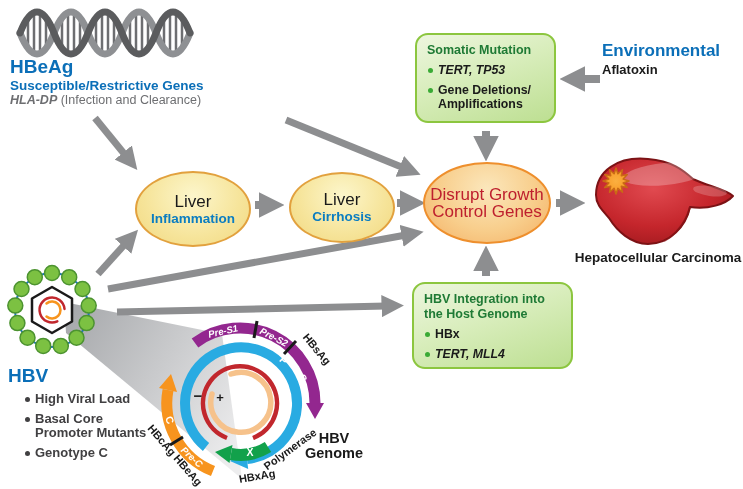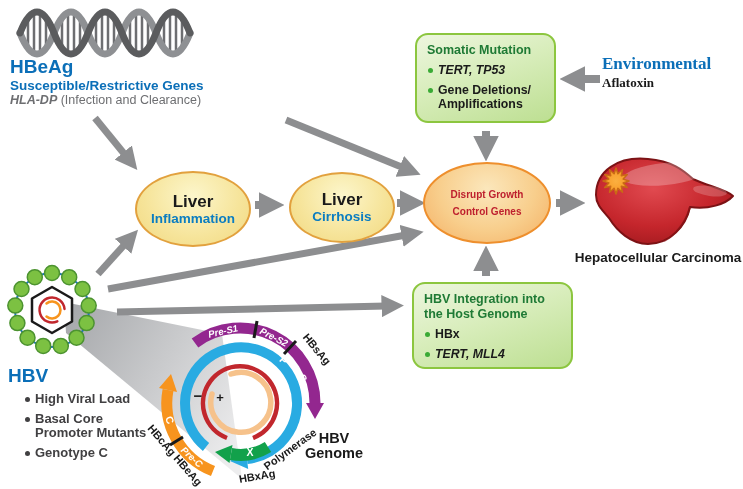--- a/index.html
+++ b/index.html
@@ -25,23 +25,23 @@
   .brow .btxt{font-weight:bold;font-size:12.3px;line-height:14.5px;white-space:pre-line;color:#1a1a1a;}
   .it{font-style:italic;}
   
   .env-title{font-size:17px;line-height:18px;}
   .env-item{font-size:13px;font-weight:bold;margin-top:2px;color:#1a1a1a;}
   
   .ell{box-sizing:border-box;border-radius:50%;display:flex;flex-direction:column;
        align-items:center;justify-content:center;text-align:center;}
   .ell-y{border:2px solid #E2A13E;background:radial-gradient(ellipse at 50% 32%,#FCF6CB 0%,#F6E49A 60%,#F1D87F 100%);}
   .ell-o{border:2px solid #EE8F2D;background:radial-gradient(ellipse at 50% 32%,#FBE7BC 0%,#F8CE8C 55%,#F4AF63 100%);}
-  .ell .l1{font-size:17px;font-weight:bold;line-height:18px;color:#1a1a1a;}
+  .ell .l1{font-size:17px;font-weight:normal;line-height:18px;color:#1a1a1a;}
   .ell .l2{font-size:13.5px;font-weight:bold;line-height:15px;color:#0B7DC1;}
-  .disrupt-txt{font-size:10px;font-weight:bold;line-height:17px;color:#BE202E;white-space:pre-line;}
+  .disrupt-txt{font-size:17px;font-weight:normal;line-height:17px;color:#BE202E;white-space:pre-line;}
   .outcome{font-size:13.5px;font-weight:bold;text-align:center;color:#1a1a1a;}
   
   .hbv-title{font-size:19px;}
   .hbv-list .btxt{font-size:13px;line-height:14.5px;color:#414042;}
   
   .glabel{position:absolute;z-index:2;font-weight:bold;white-space:nowrap;
           transform:translate(-50%,-50%) rotate(var(--r,0deg));}
   .gw{color:#fff;font-size:9.5px;font-style:italic;}
   .gl{color:#fff;font-size:10.5px;font-style:normal;}
   .gk{color:#1a1a1a;font-size:11px;}
@@ -179,21 +179,21 @@
       <span class="dot gdot"></span>
       <span class="btxt it">TERT, TP53</span>
     </div>
     <div class="brow">
       <span class="dot gdot"></span>
       <span class="btxt">Gene Deletions/
 Amplifications</span>
     </div>
   </div>
 
-  <div class="abs" style="left:602px;top:55px;font-family:Liberation Serif, serif;">
+  <div class="abs" style="left:602px;top:42px;">
     <div class="h-blue env-title">Environmental</div>
     <div class="env-item">Aflatoxin</div>
   </div>
 
   <div class="abs ell ell-y" style="left:135px;top:171px;width:116px;height:76px;">
     <div class="l1">Liver</div>
     <div class="l2">Inflammation</div>
   </div>
   <div class="abs ell ell-y" style="left:289px;top:172px;width:106px;height:71px;">
     <div class="l1">Liver</div>

